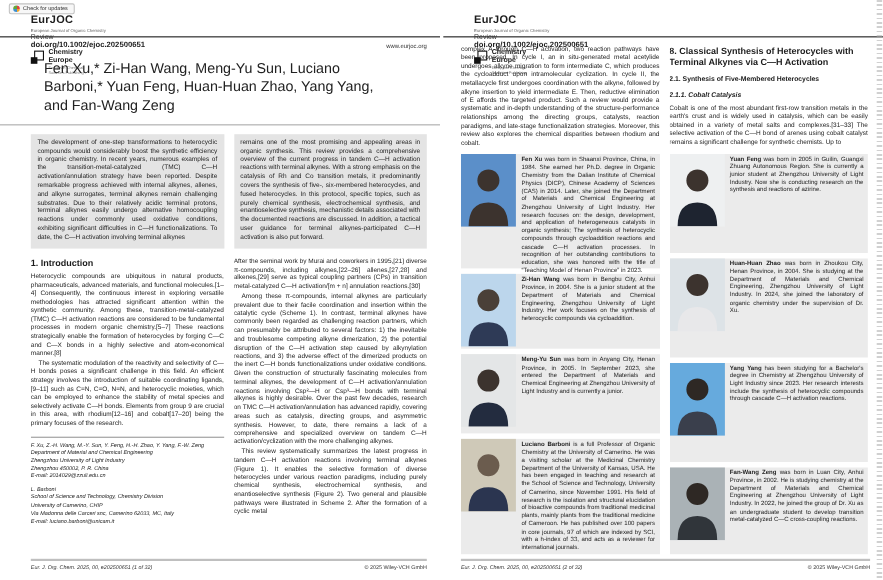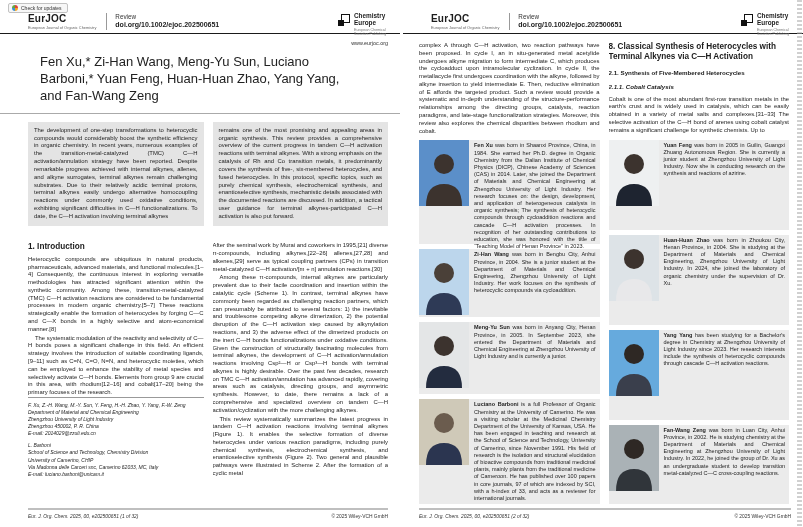--- a/index.html
+++ b/index.html
@@ -7,21 +7,21 @@
               font-family:"Liberation Sans", sans-serif; color:#1c1c1c; }
   .page { position:absolute; top:0; width:400px; height:527px; background:#fff; }
   #page1 { left:0; } #page2 { left:403px; }
 
   
   .badge { position:absolute; top:3px; left:8px; display:inline-flex; align-items:center;
            gap:3px; border:1px solid #c2c2c2; border-radius:2px; background:#f7f7f7;
            padding:1px 5px 1px 3px; font-size:5px; color:#333; }
   .badge-dot { width:6px; height:6px; border-radius:50%;
                background:conic-gradient(#e0413d 0 25%, #f6b codes 0, #f5a623 25% 50%, #3d8fd1 50% 75%, #64a83d 75% 100%); }
-  .hdr { display:flex; align-items:flex-start; padding:13px 10px 0 28px; height:33px; }
+  .hdr { display:flex; align-items:flex-start; padding:13px 10px 0 28px; height:33px;flex-direction:column; }
   .jname { font-size:10px; font-weight:bold; letter-spacing:.2px; }
   .jsub  { font-size:3.9px; color:#666; margin-top:1px; }
   .hdr-div { border-left:1px solid #999; height:17px; margin:0 8px 0 10px; }
   .rev   { font-size:6.3px; color:#333; }
   .doi   { font-size:7px; font-weight:bold; margin-top:1px; }
   .hdr-spacer { flex:1; }
   .ce { display:flex; gap:4px; align-items:flex-start; }
   .ce-icon { position:relative; width:12px; height:12px; margin-top:1px; }
   .ce-icon .sq-out { position:absolute; right:0; top:0; width:9px; height:9px; border:1.3px solid #111; }
   .ce-icon .sq-in  { position:absolute; left:0; bottom:0; width:6px; height:6px; background:#111; }
@@ -31,21 +31,21 @@
 
   
   .website { text-align:right; font-size:5.4px; color:#333; padding:6px 12px 0 0; }
   .title { font-size:12.6px; font-weight:bold; line-height:1.2; letter-spacing:-.1px;
            color:#111; padding:7px 14px 0 28px; }
   .authors { font-size:13px; line-height:1.3; padding:8px 40px 0 28px; color:#222;margin-left:12px; }
   .thin-rule { border-bottom:.8px solid #aaa; margin:8px 0 0 0; }
   .abstract { display:flex; gap:9px; margin:8px 12px 0 28px; }
   .abstract .acol { flex:1; background:#e4e4e4; padding:5px 6px; font-size:5.9px;
                     line-height:1.33; text-align:justify; }
-  .main { display:flex; gap:9px; margin:9px 12px 0 28px; height:243px; overflow:hidden;align-items:flex-end; }
+  .main { display:flex; gap:9px; margin:9px 12px 0 28px; height:243px; overflow:hidden; }
   .col { flex:1; overflow:hidden; display:flex; flex-direction:column; }
   .h1  { font-size:8.2px; font-weight:bold; margin-bottom:5px; }
   .body-p { font-size:5.9px; line-height:1.32; text-align:justify; }
   .body-p + .body-p { text-indent:7px; margin-top:1px; }
   .footnote { margin-top:auto; border-top:.8px solid #999; padding-top:4px;
               font-size:5px; font-style:italic; line-height:1.42; color:#222; }
   .footnote .fgroup + .fgroup { margin-top:5px; }
   .pfooter { position:absolute; left:28px; right:12px; bottom:8px; }
   .pfooter .bar { height:2.5px; background:#bfbfbf; margin-bottom:4px; }
   .pfooter .row { display:flex; justify-content:space-between; font-size:4.9px; color:#333; }

